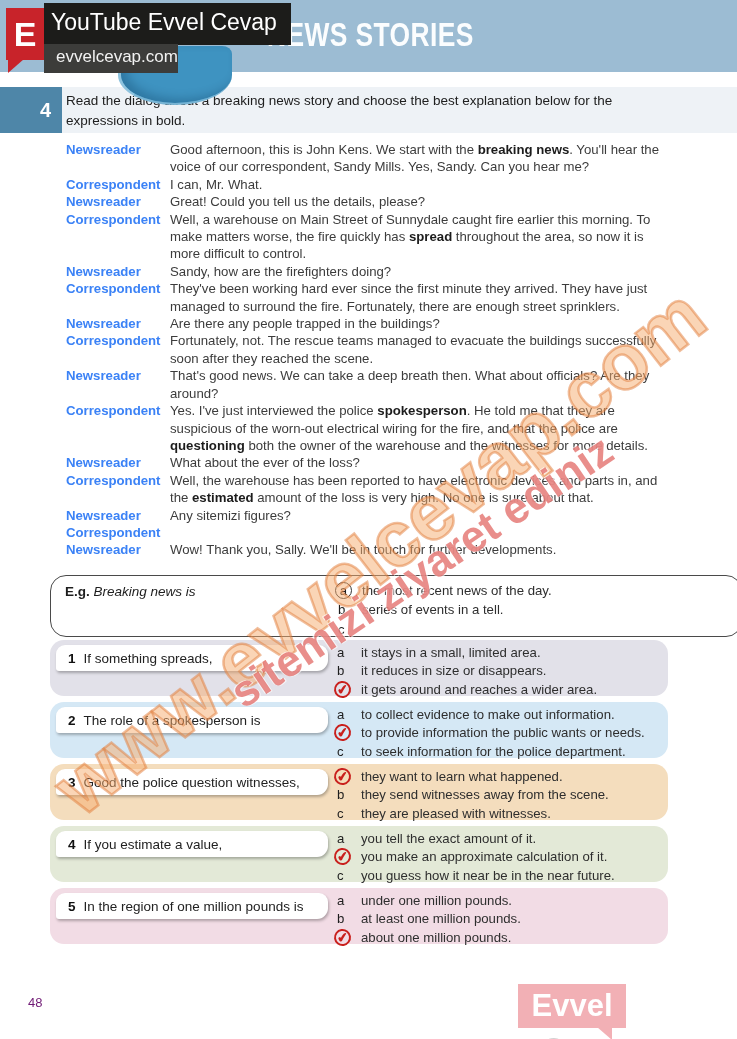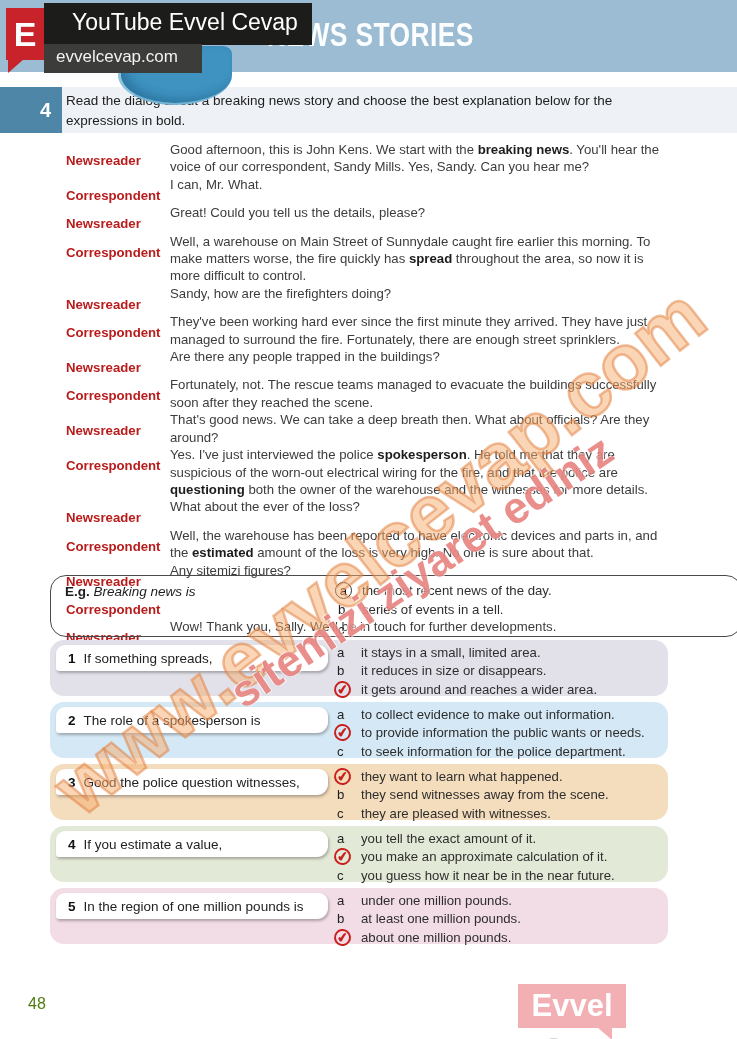--- a/index.html
+++ b/index.html
@@ -26,38 +26,38 @@
     position:absolute; left:6px; top:8px; width:38px; height:52px; background:#c8232a;
     z-index:3; display:flex; align-items:center; justify-content:center;
     color:#fff; font-size:34px; font-weight:700;
   }
   .logo-e::after {
     content:""; position:absolute; left:2px; bottom:-13px; width:0; height:0;
     border-top:14px solid #c8232a; border-right:16px solid transparent;
   }
   .banner1 {
     position:absolute; left:44px; top:3px; z-index:2; background:#1c1c1a;
-    color:#fff; font-size:23px; font-weight:400; padding:6px 14px 9px 28px; white-space:nowrap;
+    color:#fff; font-size:23px; font-weight:400; padding:6px 14px 9px 7px; white-space:nowrap;
   }
   .banner2 {
     position:absolute; left:44px; top:44px; z-index:2; background:#3c3c3a;
-    color:#f2f2f2; font-size:17px; padding:3px 24px 6px 12px; white-space:nowrap;
+    color:#f2f2f2; font-size:17px; padding:3px 0 6px 12px; white-space:nowrap;
   }
   
   .instr-row { position:absolute; left:0; top:87px; width:737px; height:46px; background:#eef2f6; }
   .num-box {
     position:absolute; left:0; top:0; width:62px; height:46px; background:#4e86a8;
     color:#fff; font-size:20px; font-weight:700; display:flex; align-items:center;
     justify-content:flex-end; padding-right:11px;
   }
   .instr-text { position:absolute; left:66px; top:4px; width:556px; font-size:13.5px; line-height:19.5px; color:#202020; }
   
   .dialog { position:absolute; left:66px; top:141px; width:601px; font-size:13.2px; line-height:17.4px; }
   .turn { display:grid; grid-template-columns:104px 1fr; }
-  .speaker { font-weight:700; color:#b91c1c;margin-top:11px; }
+  .speaker { font-weight:700; color:#3b82f6; }
   .utterance b { color:#1c1c1c;text-align:right; }
   
   .eg-box {
     position:absolute; left:50px; top:575px; width:692px; height:62px;
     border:1.5px solid #4a4a4a; border-radius:16px; background:transparent;
   }
   .eg-prompt { position:absolute; left:14px; top:8px; font-size:13.5px; color:#1d1d1d; }
   .eg-prompt .eg-tag { font-weight:700; font-style:normal; }
   .eg-prompt .eg-text { font-style:italic; }
   .eg-options { position:absolute; left:287px; top:5px; }
@@ -78,21 +78,21 @@
   .card { position:relative; height:56px; border-radius:14px; }
   .card-label {
     position:absolute; left:6px; top:5px; width:272px; height:26px; background:#fff;
     border-radius:9px 9px 11px 3px; box-shadow:1px 2px 3px rgba(0,0,0,.28);
     display:flex; align-items:center; padding-left:12px; font-size:13.5px; color:#222;
   }
   .card-label .q-num { font-weight:700; margin-right:8px; color:#111; }
   .card-options { position:absolute; left:287px; top:3px; }
   .card-options .opt-row { height:18.6px; }
   
-  .page-num { position:absolute; left:28px; top:995px; font-size:16px; color:#4d7c0f; }
+  .page-num { position:absolute; left:28px; top:995px; font-size:13px; color:#701a75; }
   .f-logo { position:absolute; left:518px; top:984px; opacity:.8; }
   .f-bubble {
     position:relative; display:inline-block; width:108px; height:44px; background:#ef9da3;
     color:#fff; font-size:31px; font-weight:700; text-align:center; line-height:44px;
     vertical-align:top;
   }
   .f-bubble::after {
     content:""; position:absolute; right:14px; bottom:-12px; width:0; height:0;
     border-top:13px solid #ef9da3; border-left:15px solid transparent;
   }

